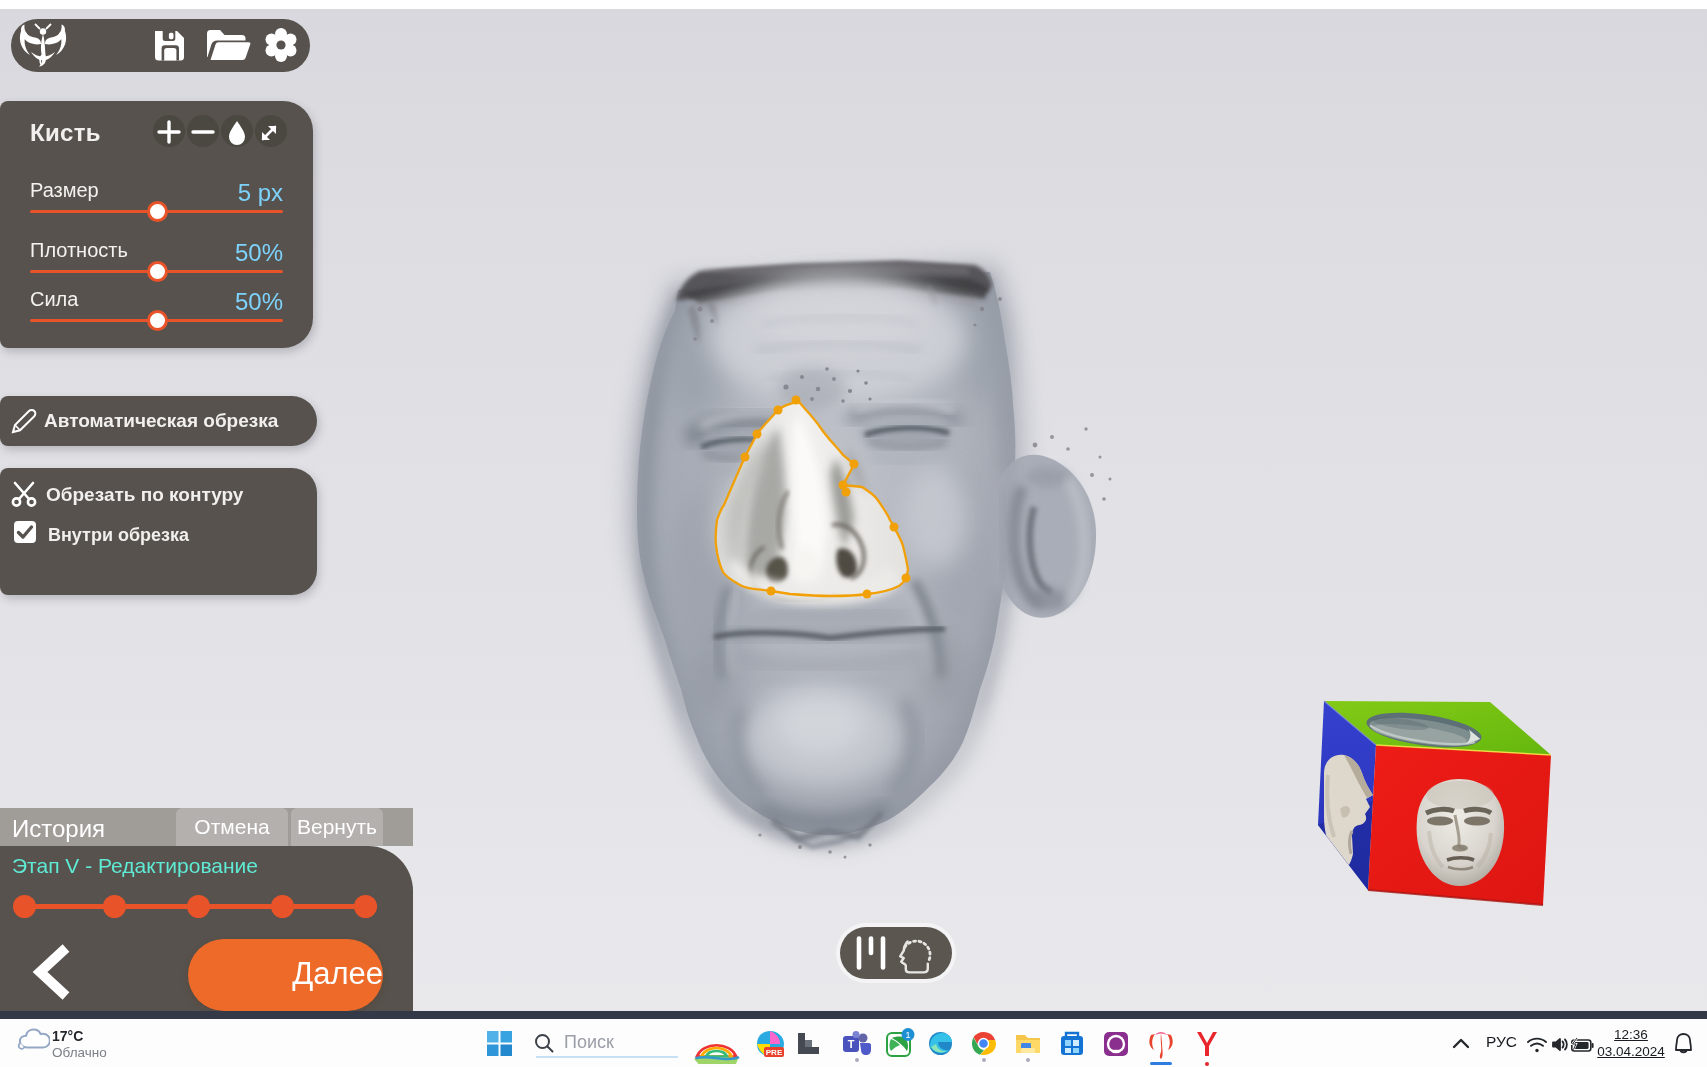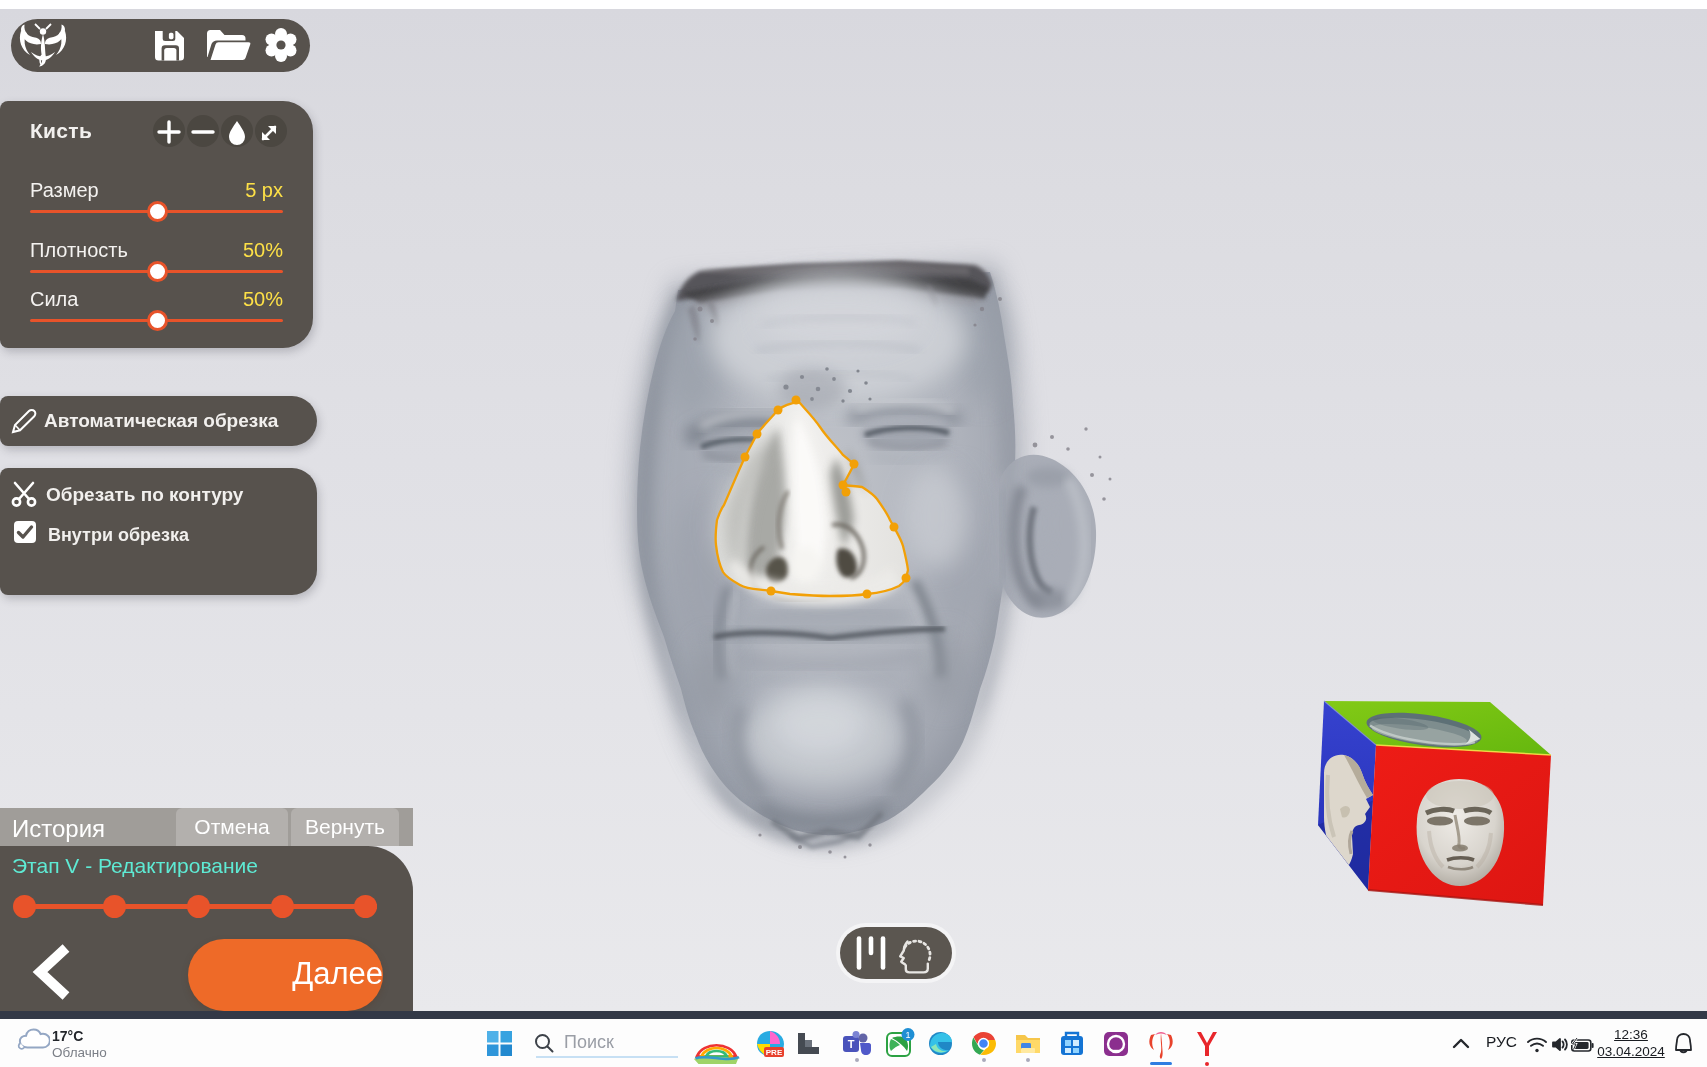--- a/index.html
+++ b/index.html
@@ -11,25 +11,25 @@
   background: linear-gradient(180deg,#d8d8de 0%,#dcdce1 18%,#e0e0e5 45%,#e4e4e8 70%,#e9e9ec 100%); }
 .navstrip { position:absolute; left:0; top:1011px; width:1707px; height:8px; background:#333947; z-index:6; }
 .taskbar { position:absolute; left:0; top:1019px; width:1707px; height:48px; background:#fdfdfd; z-index:7; }
 
 
 .topbar { position:absolute; left:11px; top:10px; width:299px; height:53px; background:#57524d; border-radius:27px; z-index:4; }
 
 
 .panel { position:absolute; background:#57524d; color:#f2f0ee; z-index:4; }
 .brush { left:0; top:92px; width:313px; height:247px; border-radius:8px 30px 30px 8px; box-shadow:2px 4px 8px rgba(60,60,70,.25); }
-.brush h3 { position:absolute; left:30px; top:18px; font-size:21px; font-weight:bold; letter-spacing:.3px; }
+.brush h3 { position:absolute; left:30px; top:18px; font-size:24px; font-weight:bold; letter-spacing:.3px; }
 .bbtn { position:absolute; top:14px; width:32px; height:32px; border-radius:50%; background:#4b4741; }
 .slrow { position:absolute; left:30px; right:30px; }
 .slrow .lab { position:absolute; left:0; top:0; font-size:20px; color:#f4f2f0; }
-.slrow .val { position:absolute; right:0; top:0; font-size:20px; color:#fde047; }
+.slrow .val { position:absolute; right:0; top:0; font-size:24px; color:#7dd3fc; }
 .track { position:absolute; left:0; right:0; top:31px; height:3px; background:#e8532a; border-radius:2px; }
 .knob { position:absolute; top:22px; left:calc(50% - 10px); width:21px; height:21px; border-radius:50%; background:#fff; border:3px solid #e8532a; }
 
 .autocut { left:0; top:387px; width:317px; height:50px; border-radius:8px 25px 25px 8px; box-shadow:2px 4px 8px rgba(60,60,70,.25); }
 .autocut .txt { position:absolute; left:44px; top:14px; font-size:19px; font-weight:bold; }
 .contour { left:0; top:459px; width:317px; height:127px; border-radius:8px 25px 25px 8px; box-shadow:2px 4px 8px rgba(60,60,70,.25); }
 .contour .t1 { position:absolute; left:46px; top:16px; font-size:19px; font-weight:bold; }
 .contour .t2 { position:absolute; left:48px; top:57px; font-size:18px; font-weight:bold; }
 .checkbox { position:absolute; left:14px; top:53px; width:22px; height:22px; background:#fff; border-radius:4px; }
 
@@ -456,21 +456,21 @@
       <div class="checkbox"></div>
       <svg class="abs" style="left:14px;top:53px" width="22" height="22" viewBox="0 0 22 22">
         <path d="M4.5,11.5 L9,16 L17.5,6" fill="none" stroke="#57524d" stroke-width="3.4" stroke-linecap="round" stroke-linejoin="round"></path>
       </svg>
     </div>
 
     <div class="hist-head">
         <span class="title">История</span>
       </div>
     <div class="hbtn" style="left:176px;width:112px">Отмена</div>
-    <div class="hbtn" style="left:291px;width:108px">Вернуть</div>
+    <div class="hbtn" style="left:291px;width:92px">Вернуть</div>
     <div class="hist-main">
       <span class="stage">Этап V - Редактирование</span>
       <div class="dotline">
         <div class="dot" style="left:-1px"></div>
         <div class="dot" style="left:89px"></div>
         <div class="dot" style="left:173px"></div>
         <div class="dot" style="left:257px"></div>
         <div class="dot" style="left:340px"></div>
       </div>
       <svg class="abs" style="left:28px;top:98px" width="46" height="58" viewBox="0 0 46 58">

